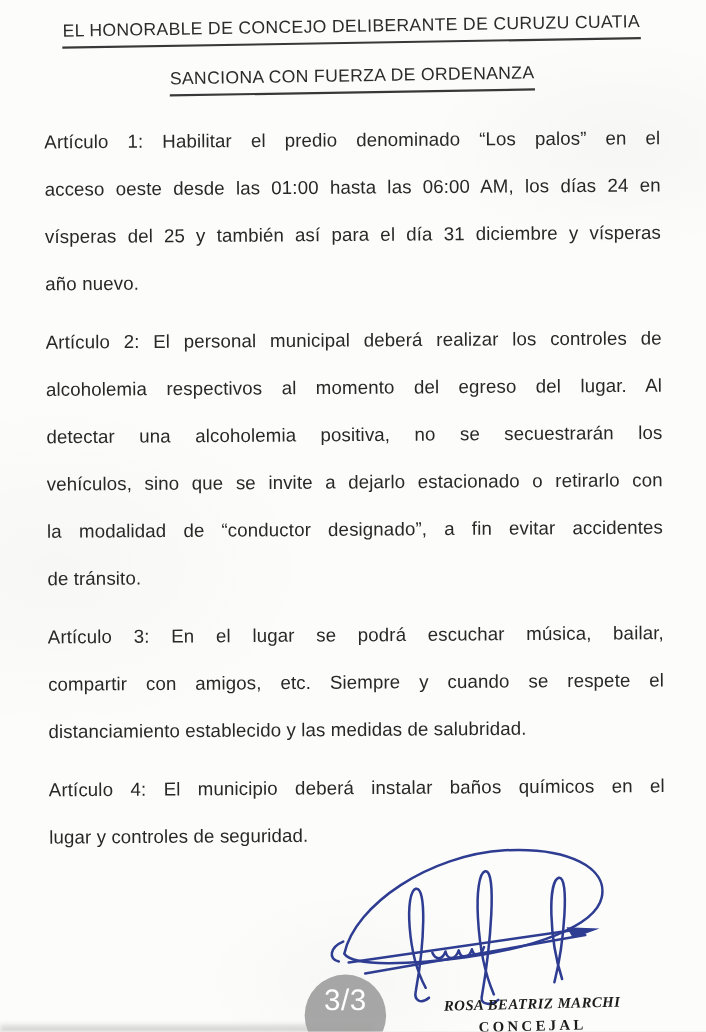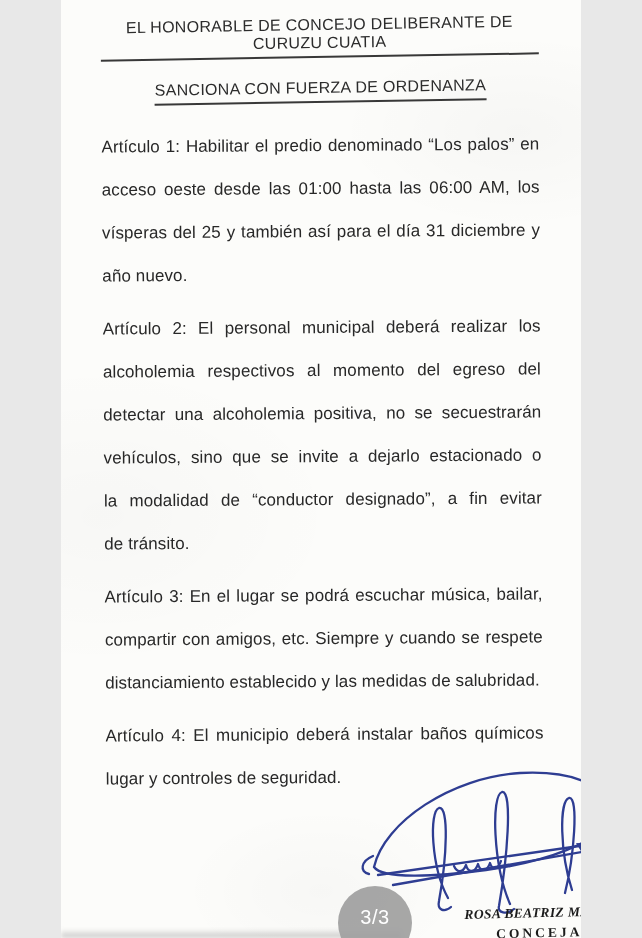--- a/index.html
+++ b/index.html
@@ -8,21 +8,21 @@
     --signature-ink:#2e3d92;
     --badge-bg:#a0a0a0;
     --badge-text:#ffffff;
   }
   *{box-sizing:border-box;margin:0;padding:0;}
   html,body{background:#e8e8e8;}
   body{font-family:"Liberation Sans",sans-serif;}
 
   .page{
     position:relative;
-    width:520px;height:938px;
+    width:642px;height:938px;
     margin:0 auto;
     overflow:hidden;
     background:
       radial-gradient(260px 140px at 88% 14%, rgba(0,0,0,0.025), transparent 70%),
       radial-gradient(340px 220px at 8% 55%, rgba(0,0,0,0.018), transparent 70%),
       radial-gradient(200px 120px at 50% 95%, rgba(0,0,0,0.02), transparent 70%),
       var(--paper);
   }
   
   .page::after{
@@ -90,23 +90,23 @@
     border-radius:50%;
     background:var(--badge-bg);
     opacity:0.92;
     display:flex;
     align-items:flex-start;
     justify-content:center;
     z-index:5;
   }
   .badge-label{
     color:var(--badge-text);
-    font-size:20px;
+    font-size:27px;
     font-weight:500;
-    margin-top:20px;
+    margin-top:8px;
     letter-spacing:0.5px;
   }
 
   .sig-caption{
     position:absolute;
     left:386px;top:905px;
     width:196px;
     text-align:center;
     transform:rotate(-1.4deg);
     font-family:"Liberation Serif",serif;

